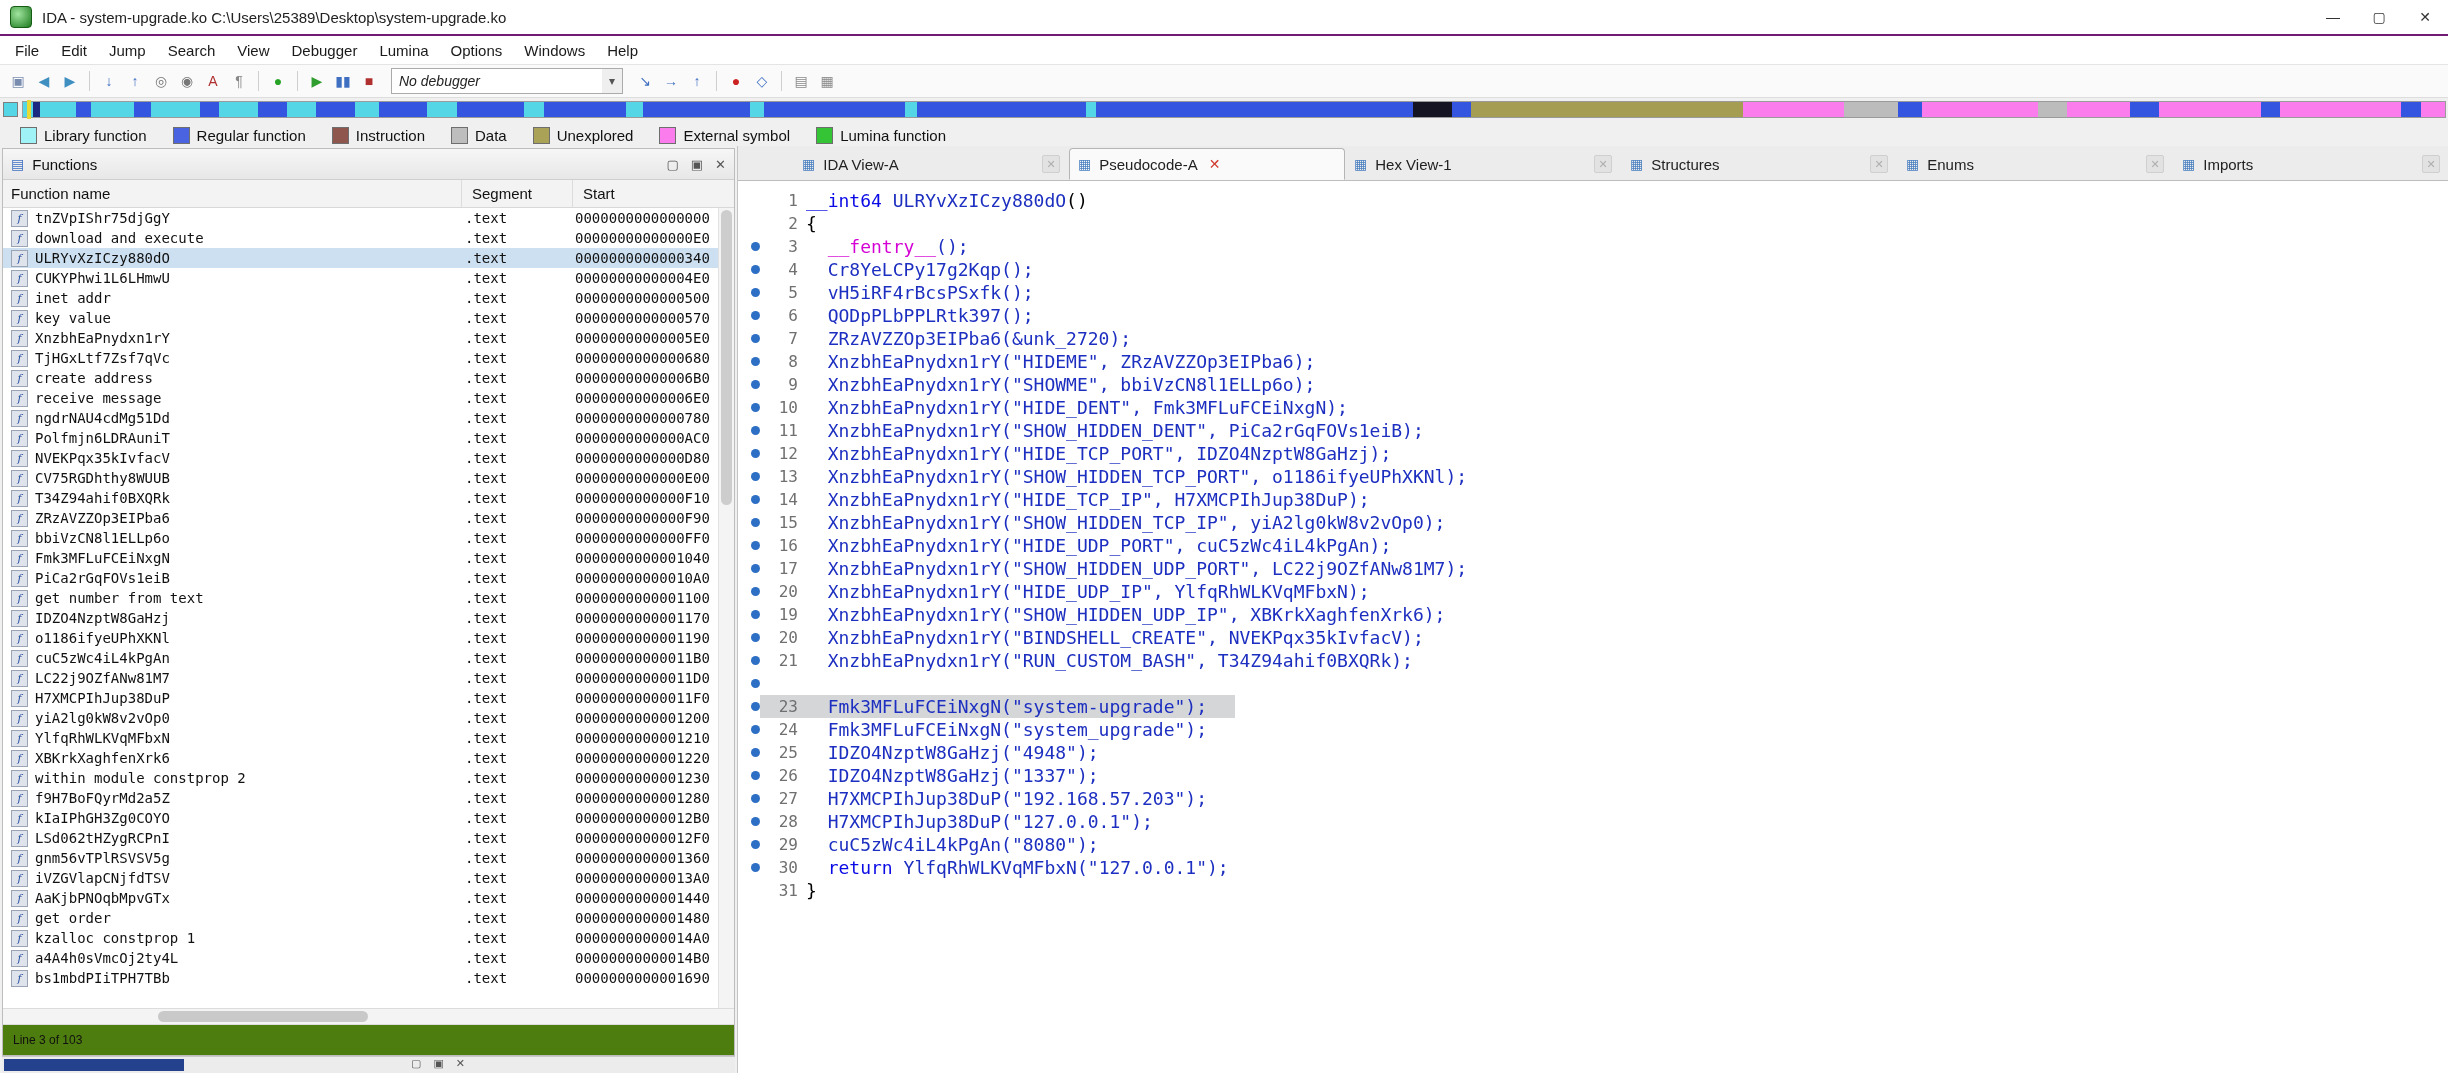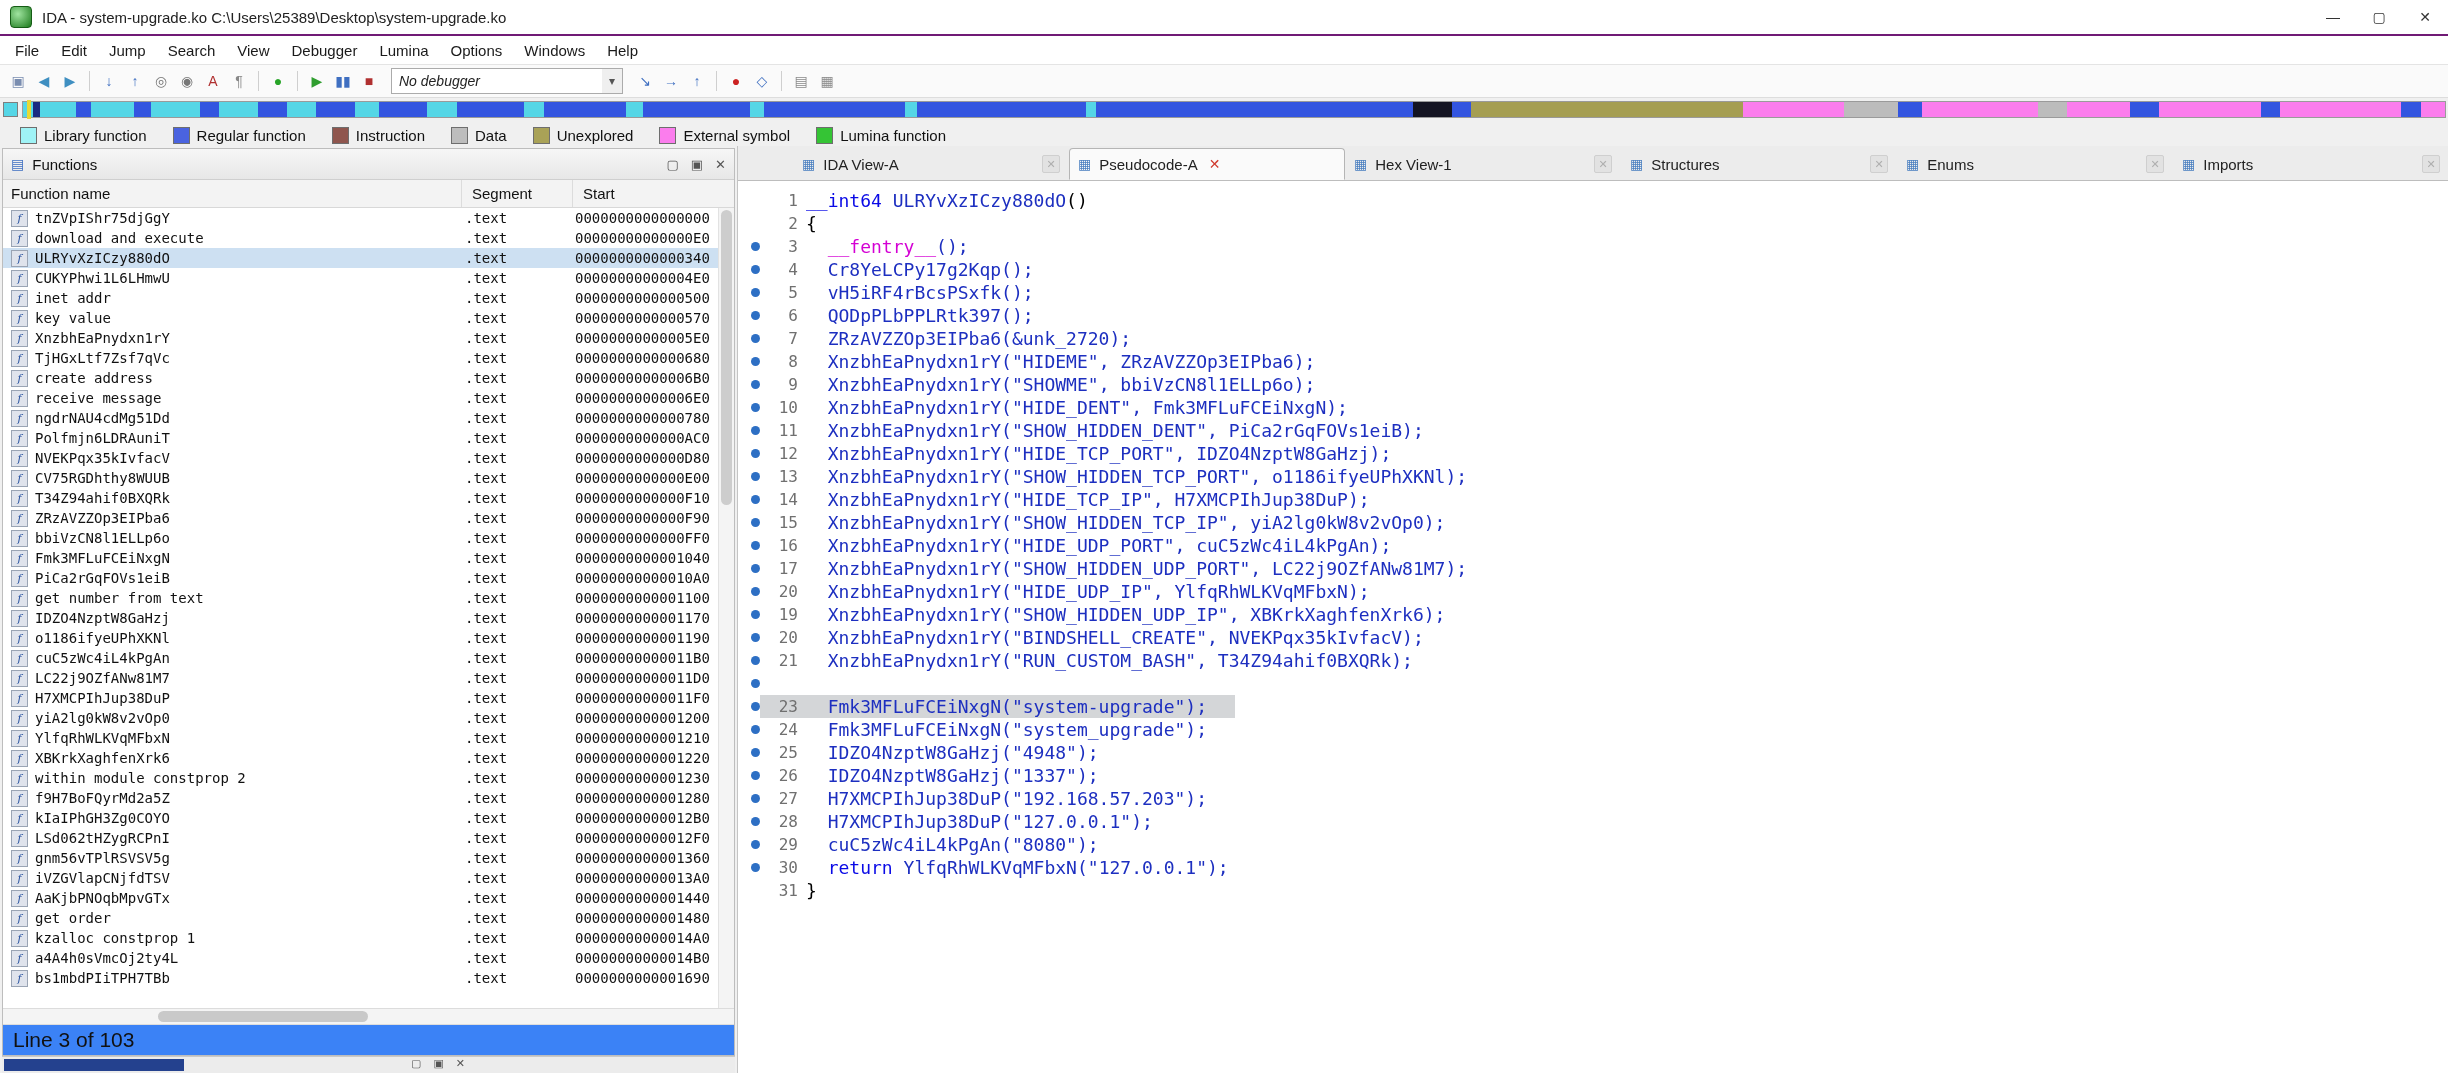--- a/index.html
+++ b/index.html
@@ -67,22 +67,22 @@
   .ficon{width:15px;height:15px;margin:0 7px 0 8px;background:#dfe3ec;border:1px solid #9aa4b4;
          color:#25509f;font-size:11px;font-style:italic;display:flex;align-items:center;
          justify-content:center;font-family:"DejaVu Serif",serif;flex-shrink:0;}
   .fname{width:420px;overflow:hidden;white-space:nowrap;}
   .fseg{width:100px;padding-left:10px;}
   .faddr{flex:1;padding-left:10px;}
   .vscroll{position:absolute;right:0;top:0;width:15px;bottom:0;background:#f4f4f4;border-left:1px solid #e2e2e2;}
   .vthumb{position:absolute;left:2px;right:2px;top:2px;height:295px;background:#cdcdcd;border-radius:6px;}
   .hscroll{height:15px;background:#f4f4f4;border-top:1px solid #dcdcdc;position:relative;}
   .hthumb{position:absolute;top:2px;height:11px;left:155px;width:210px;background:#c9c9c9;border-radius:6px;}
-  .panel-status{height:30px;display:flex;align-items:center;padding-left:10px;font-size:21px;
-                background:#3b82f6;border-top:1px solid #ddd;}
+  .panel-status{height:30px;display:flex;align-items:center;padding-left:10px;font-size:12px;
+                background:#4d7c0f;border-top:1px solid #ddd;}
   .bottom-sliver{height:16px;background:#ececec;border-top:1px solid #c8c8c8;display:flex;
                  align-items:center;position:relative;margin:0 2px;}
   .sliver-block{width:180px;height:12px;background:#24418e;margin-left:2px;}
   .sliver-buttons{position:absolute;right:270px;top:0;display:flex;gap:12px;color:#555;font-size:11px;}
 
   
   .main-area{flex:1;display:flex;flex-direction:column;min-width:0;background:#ffffff;
              border-left:1px solid #c4c4c4;}
   .tabbar{height:34px;background:#ececec;border-bottom:1px solid #bdbdbd;display:flex;
           align-items:flex-end;padding-left:55px;overflow:hidden;}

